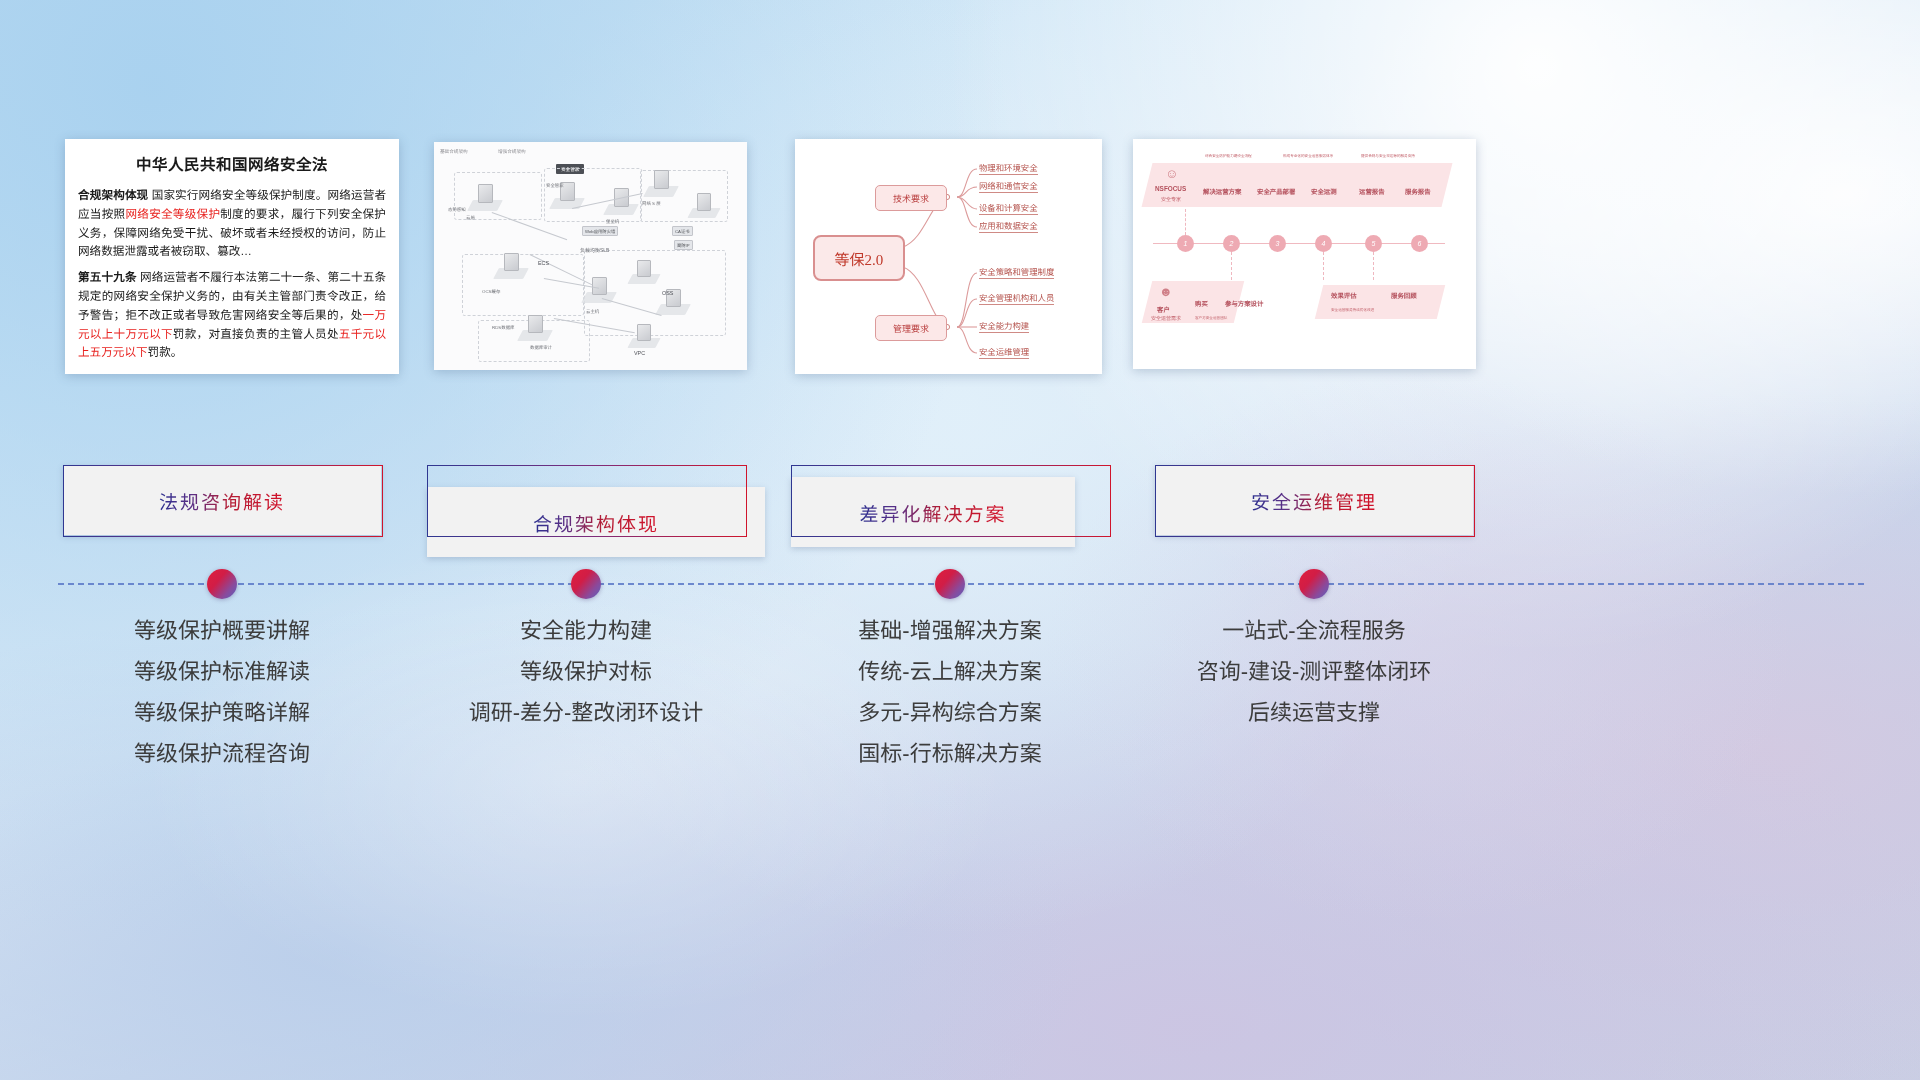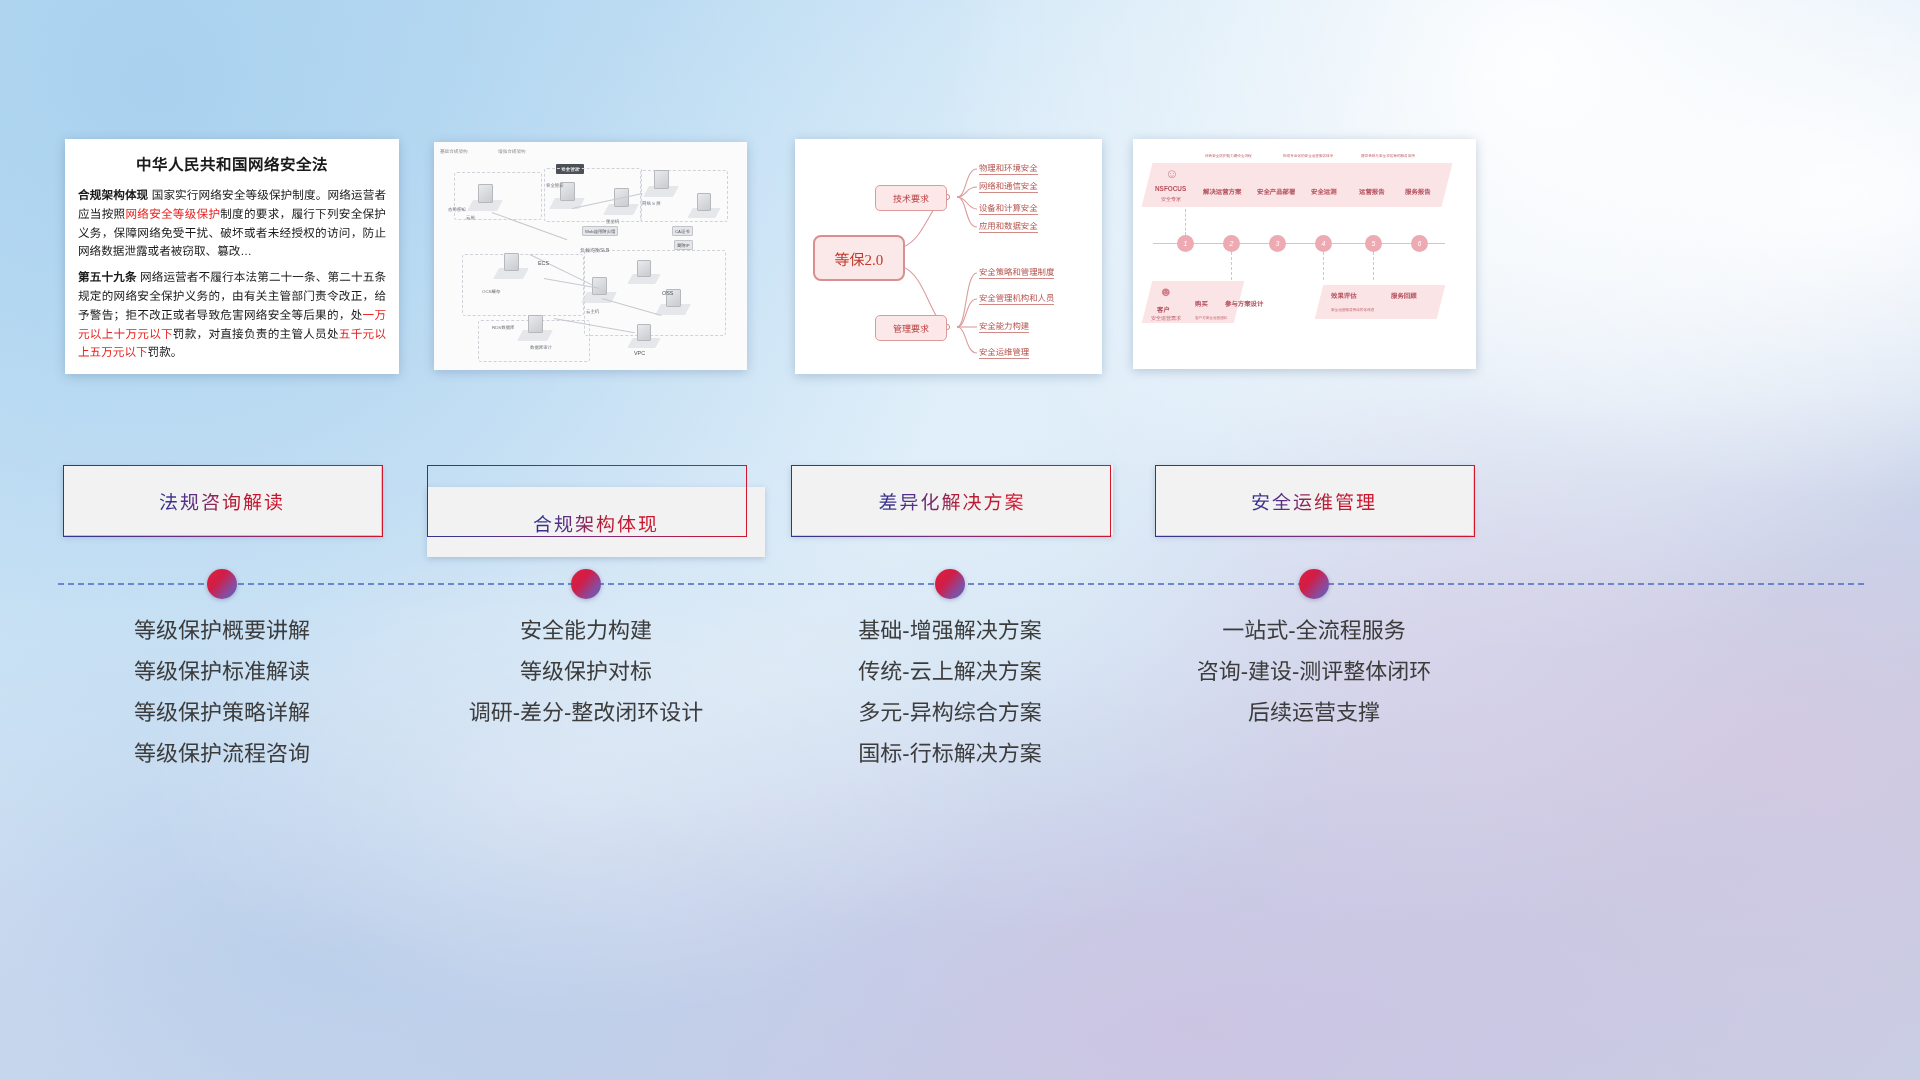--- a/index.html
+++ b/index.html
@@ -283,21 +283,21 @@
   <div class="banner" style="left:63px;top:449px;width:318px;">
     <span class="bt">法规咨询解读</span>
   </div>
   <div class="bframe" style="left:63px;top:449px;width:318px;height:70px;"></div>
 
   <div class="banner" style="left:427px;top:471px;width:338px;">
     <span class="bt">合规架构体现</span>
   </div>
   <div class="bframe" style="left:427px;top:449px;width:318px;height:70px;"></div>
 
-  <div class="banner" style="left:791px;top:449px;width:322px;">
+  <div class="banner" style="left:791px;top:461px;width:284px;">
     <span class="bt">差异化解决方案</span>
   </div>
   <div class="bframe" style="left:791px;top:449px;width:318px;height:70px;"></div>
 
   <div class="banner" style="left:1155px;top:449px;width:318px;">
     <span class="bt">安全运维管理</span>
   </div>
   <div class="bframe" style="left:1155px;top:449px;width:318px;height:70px;"></div>
 
   <div class="tl-line"></div>

